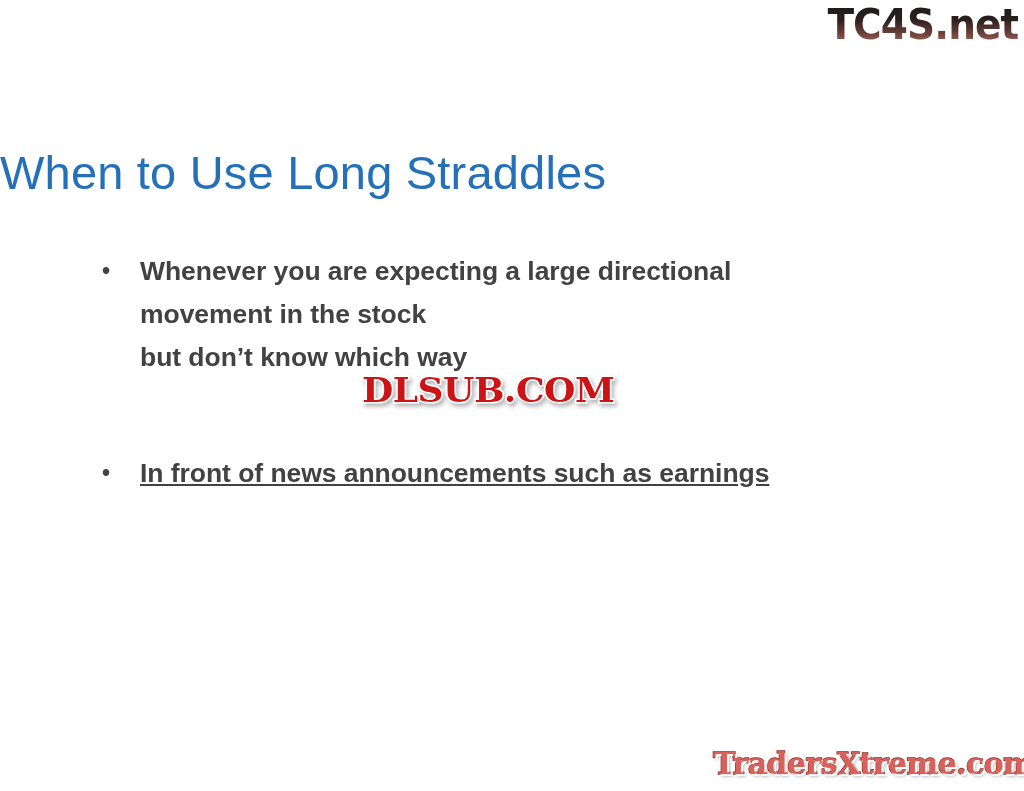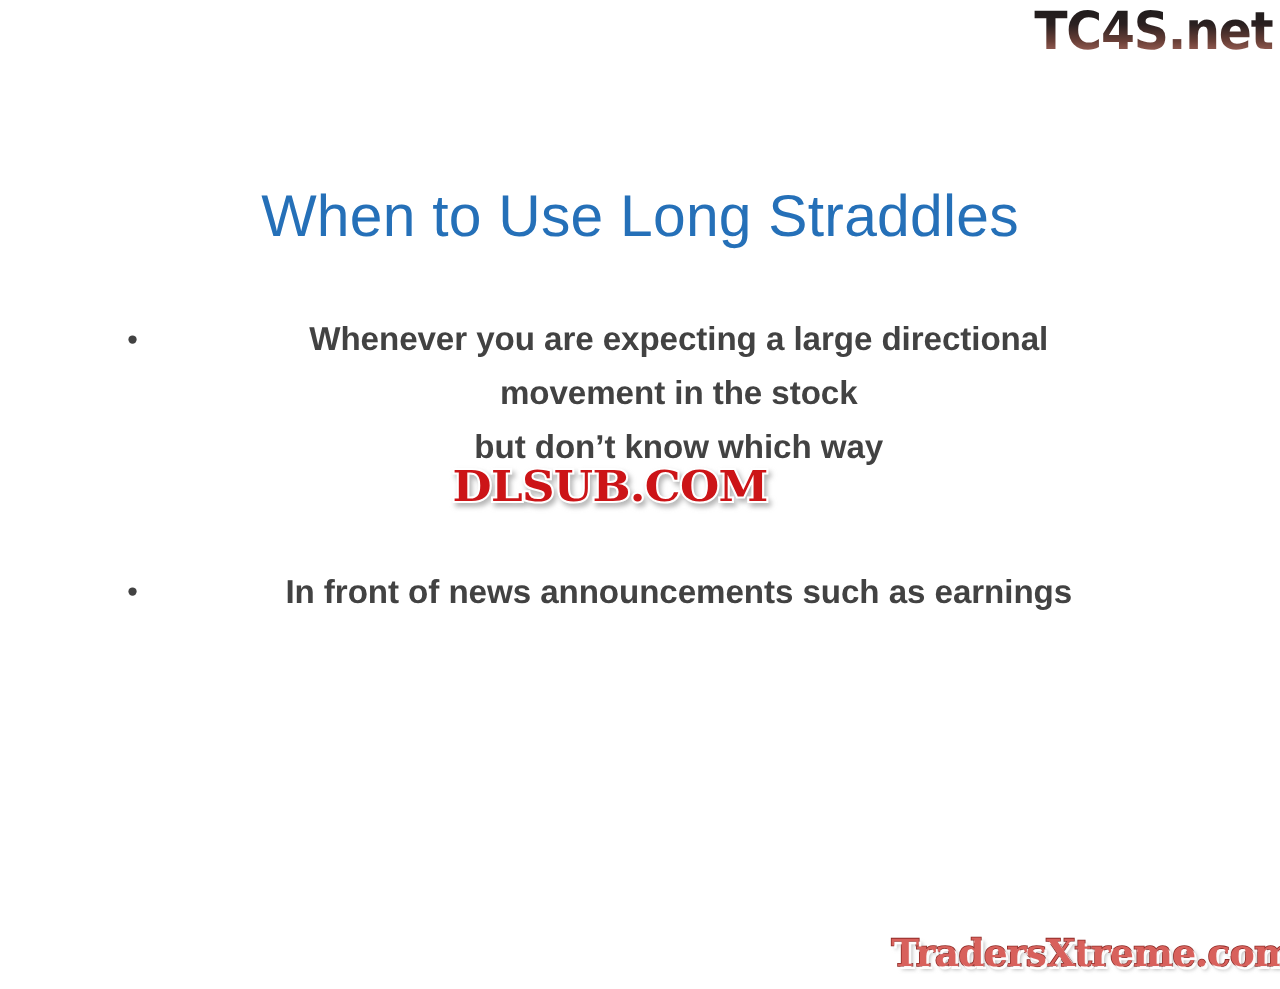--- a/index.html
+++ b/index.html
@@ -40,41 +40,39 @@
     transform-origin: right center;
     white-space: nowrap;
   }
 
   
   .slide-title {
     position: absolute;
     left: 0;
     right: 0;
     top: 132px;
-    text-align: center;
     color: #2570B8;
     font-family: "Liberation Sans", sans-serif;
     font-weight: normal;
     font-size: 47px;
     line-height: 58px;
     letter-spacing: 0.2px;
     white-space: nowrap;
     margin-top: 12px;
   }
 
   
   .body-list {
     position: absolute;
     left: 96px;
     top: 250px;
     width: 850px;
     margin: 0;
     padding: 0;
     list-style: none;
-    text-align: center;
   }
 
   .bullet {
     position: relative;
     padding-left: 44px;
     color: #424242;
     font-family: "Liberation Sans", sans-serif;
     font-weight: bold;
     font-size: 26.5px;
     line-height: 43px;
@@ -88,21 +86,21 @@
     left: 6px;
     top: 0;
     font-size: 23px;
     line-height: 43px;
     color: #424242;
     font-weight: bold;
   }
 
   .bullet-1 { margin-bottom: 73px; }
   .bullet-2 { margin-bottom: 56px; }
-  .bullet-3 { margin-bottom: 0; }
+  .bullet-3 { margin-bottom: 0; text-decoration: underline; }
 
   
   .dlsub-watermark {
     position: absolute;
     left: 362px;
     top: 370px;
     font-family: "DejaVu Serif", serif;
     font-weight: bold;
     font-size: 34px;
     line-height: 40px;

